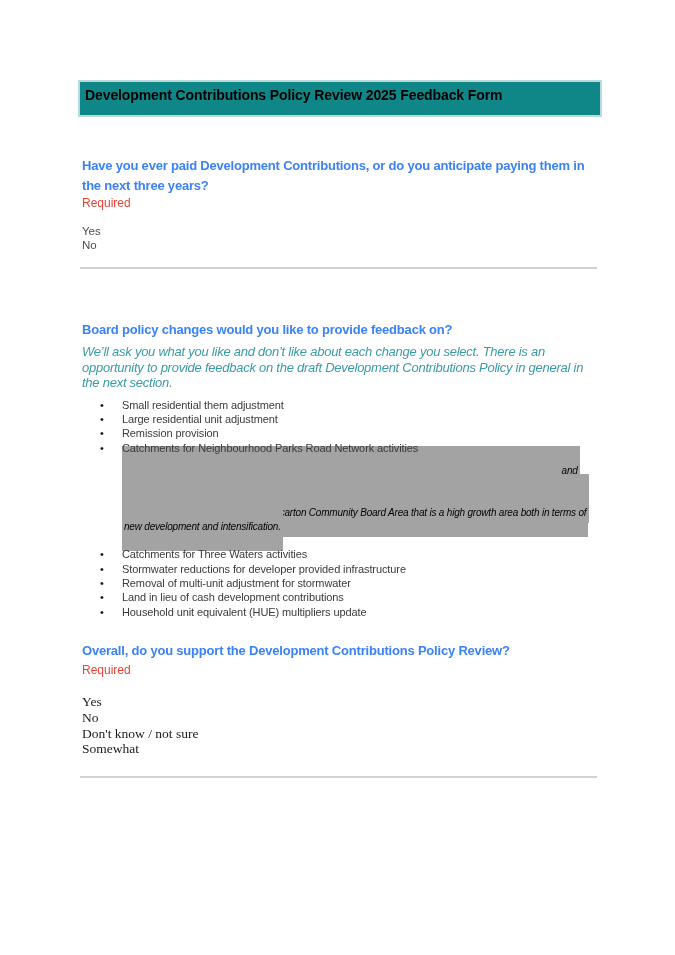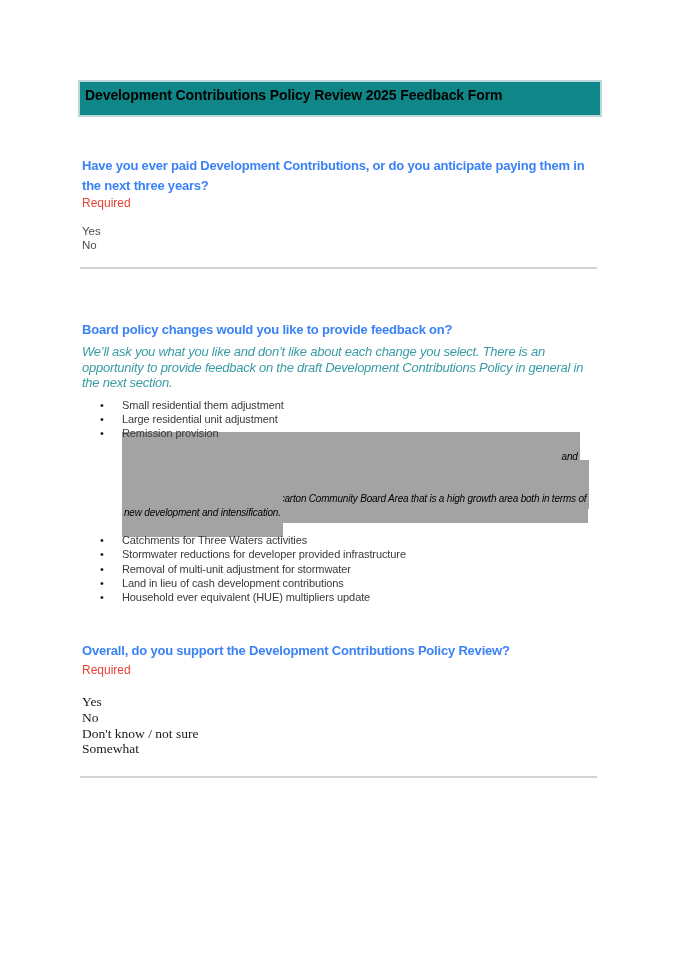--- a/index.html
+++ b/index.html
@@ -104,30 +104,31 @@
 
   <hr class="divider" id="div1">
 
   <section class="qblock" id="q2">
     <h2 class="q-heading">Board policy changes would you like to provide feedback on?</h2>
     <div class="hint">We’ll ask you what you like and don’t like about each change you select. There is an opportunity to provide feedback on the draft Development Contributions Policy in general in the next section.</div>
     <ul class="bullets group1">
         <li>Small residential them adjustment</li>
         <li> Large residential unit adjustment</li>
         <li>Remission provision</li>
+        <li>Catchments for Neighbourhood Parks Road Network activities</li>
       </ul>
     <div class="note">
       <span class="hl">The Board supports the Council proposal for a localised approach, with central, east, west, north, south and Banks Peninsula catchments. The Board considers that this approach better provides for the use of the proceeds of development contributions in the areas from which they are derived. This approach is appropriate for the Waipuna Halswell Hornby Riccarton Community Board Area that is a high growth area both in terms of new development and intensification.</span>
     </div>
     <ul class="bullets group2">
         <li>Catchments for Three Waters activities</li>
         <li>Stormwater reductions for developer provided infrastructure</li>
         <li>Removal of multi-unit adjustment for stormwater</li>
         <li>Land in lieu of cash development contributions</li>
-        <li>Household ever equivalent (HUE) multipliers update</li>
+        <li>Household unit equivalent (HUE) multipliers update</li>
       </ul>
   </section>
 
   <section class="qblock" id="q3">
     <h2 class="q-heading">Overall, do you support the Development Contributions Policy Review?</h2>
     <div class="required">Required</div>
     <div class="opts-serif">
         <div class="opt">Yes</div>
         <div class="opt">No</div>
         <div class="opt">Don't know / not sure</div>

